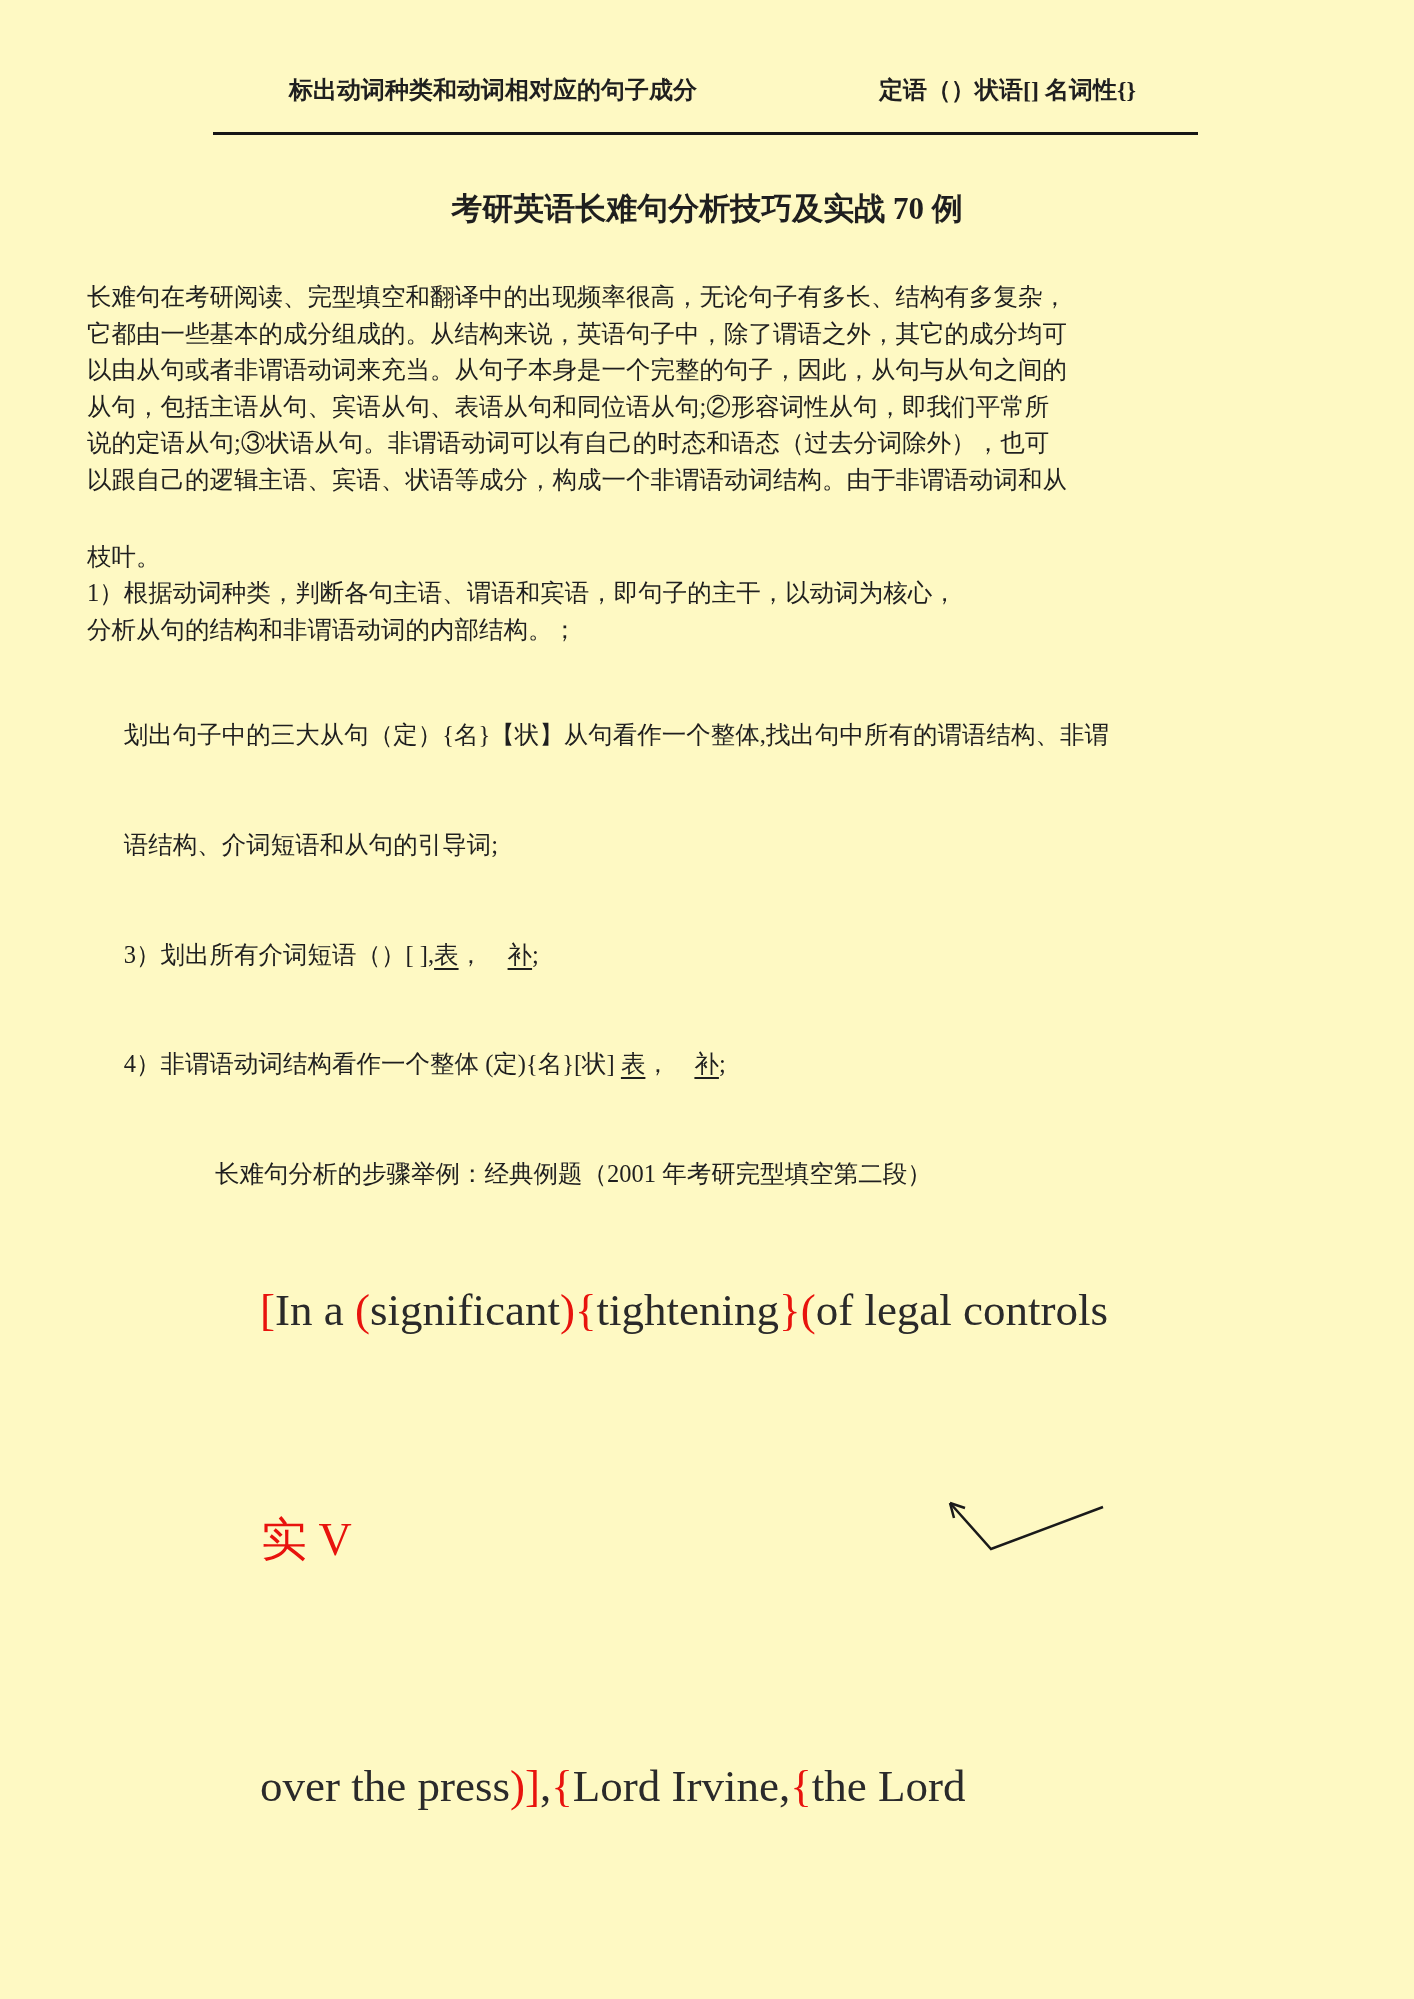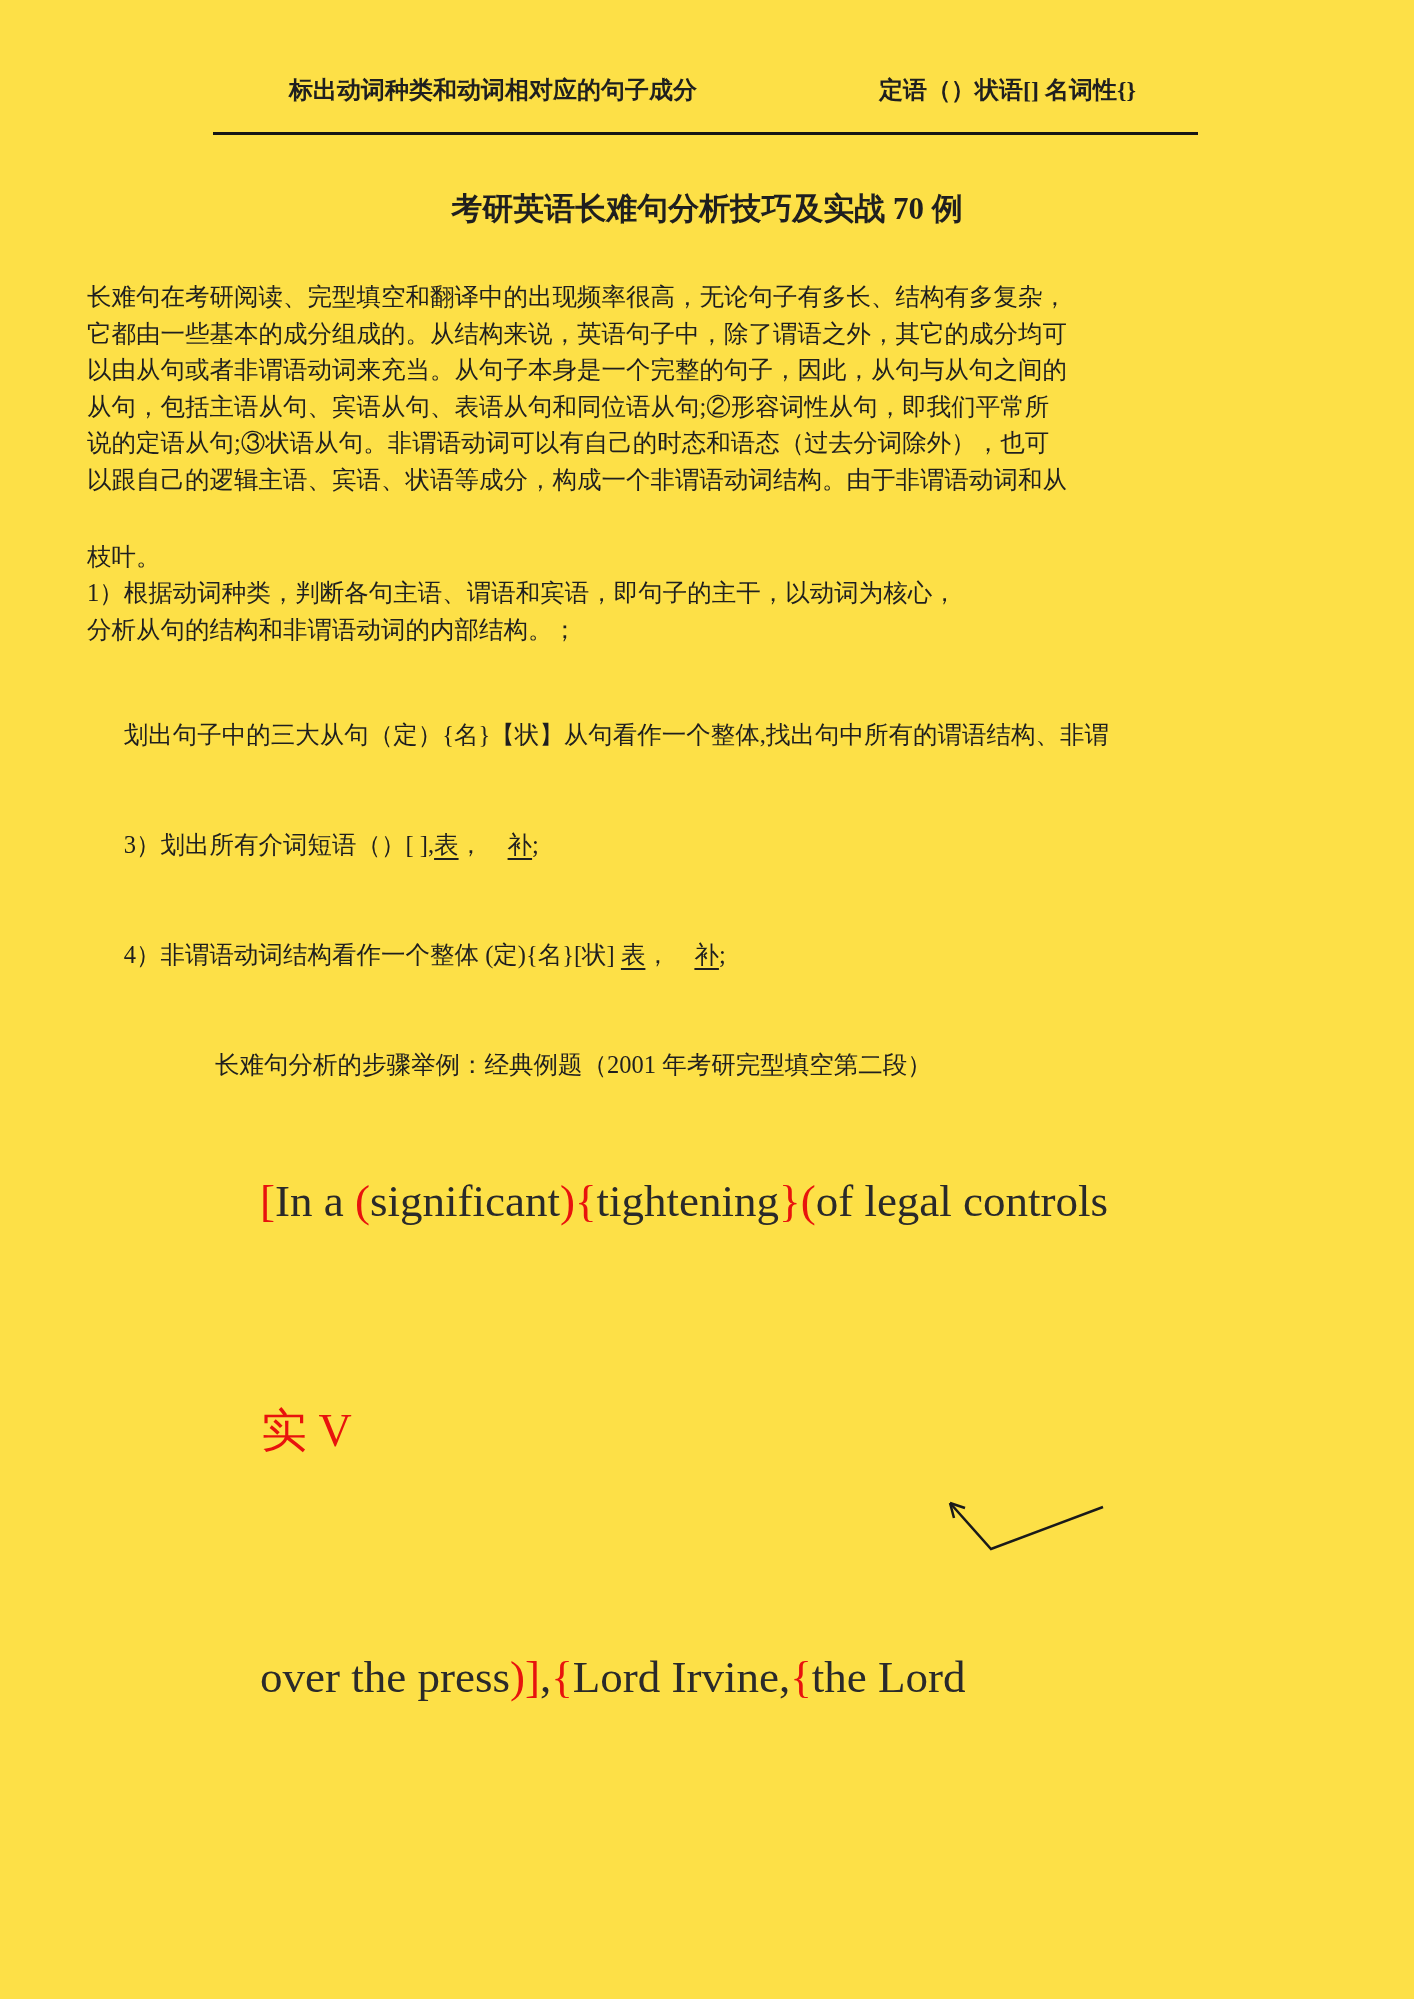--- a/index.html
+++ b/index.html
@@ -1,17 +1,17 @@
 <!DOCTYPE html>
 <html style="--accent-red: #e8130d; --text-color: #1f1f1f;"><head>
 <meta charset="utf-8">
 <style>
   html, body { margin:0; padding:0; background:#ffffff; }
   .page {
-    position:relative; width:1414px; height:1999px; background:#fde047;
+    position:relative; width:1414px; height:1999px; background:#fef9c3;
     font-family:"Liberation Serif","DejaVu Serif",serif;
     color:var(--text-color,#1f1f1f); overflow:hidden;
   }
   
   .header {
     margin:72px 0 0 213px; width:985px; box-sizing:border-box;
     border-bottom:3px solid #161616; padding-bottom:24px;
     display:flex; justify-content:space-between;
     font-weight:bold; font-size:24px; line-height:36px; white-space:pre;
   }
@@ -64,20 +64,23 @@
     <div class="pline">枝叶。</div>
     <div class="pline">1）根据动词种类，判断各句主语、谓语和宾语，即句子的主干，以动词为核心，</div>
     <div class="pline">分析从句的结构和非谓语动词的内部结构。；</div>
   </div>
 
   <div class="para p3">
     <div class="pline">
       <span>划出句子中的三大从句（定）{名}【状】从句看作一个整体,找出句中所有的谓语结构、非谓</span>
     </div>
     <div class="pline">
+      <span>语结构、介词短语和从句的引导词;</span>
+    </div>
+    <div class="pline">
       <span>3）划出所有介词短语（）[ ],</span><span class="u">表</span><span>，　</span><span class="u">补</span><span>;</span>
     </div>
     <div class="pline">
       <span>4）非谓语动词结构看作一个整体 (定){名}[状] </span><span class="u">表</span><span>，　</span><span class="u">补</span><span>;</span>
     </div>
   </div>
 
   <div class="intro-line">长难句分析的步骤举例：经典例题（2001 年考研完型填空第二段）</div>
 
   <div class="sline srowA">

